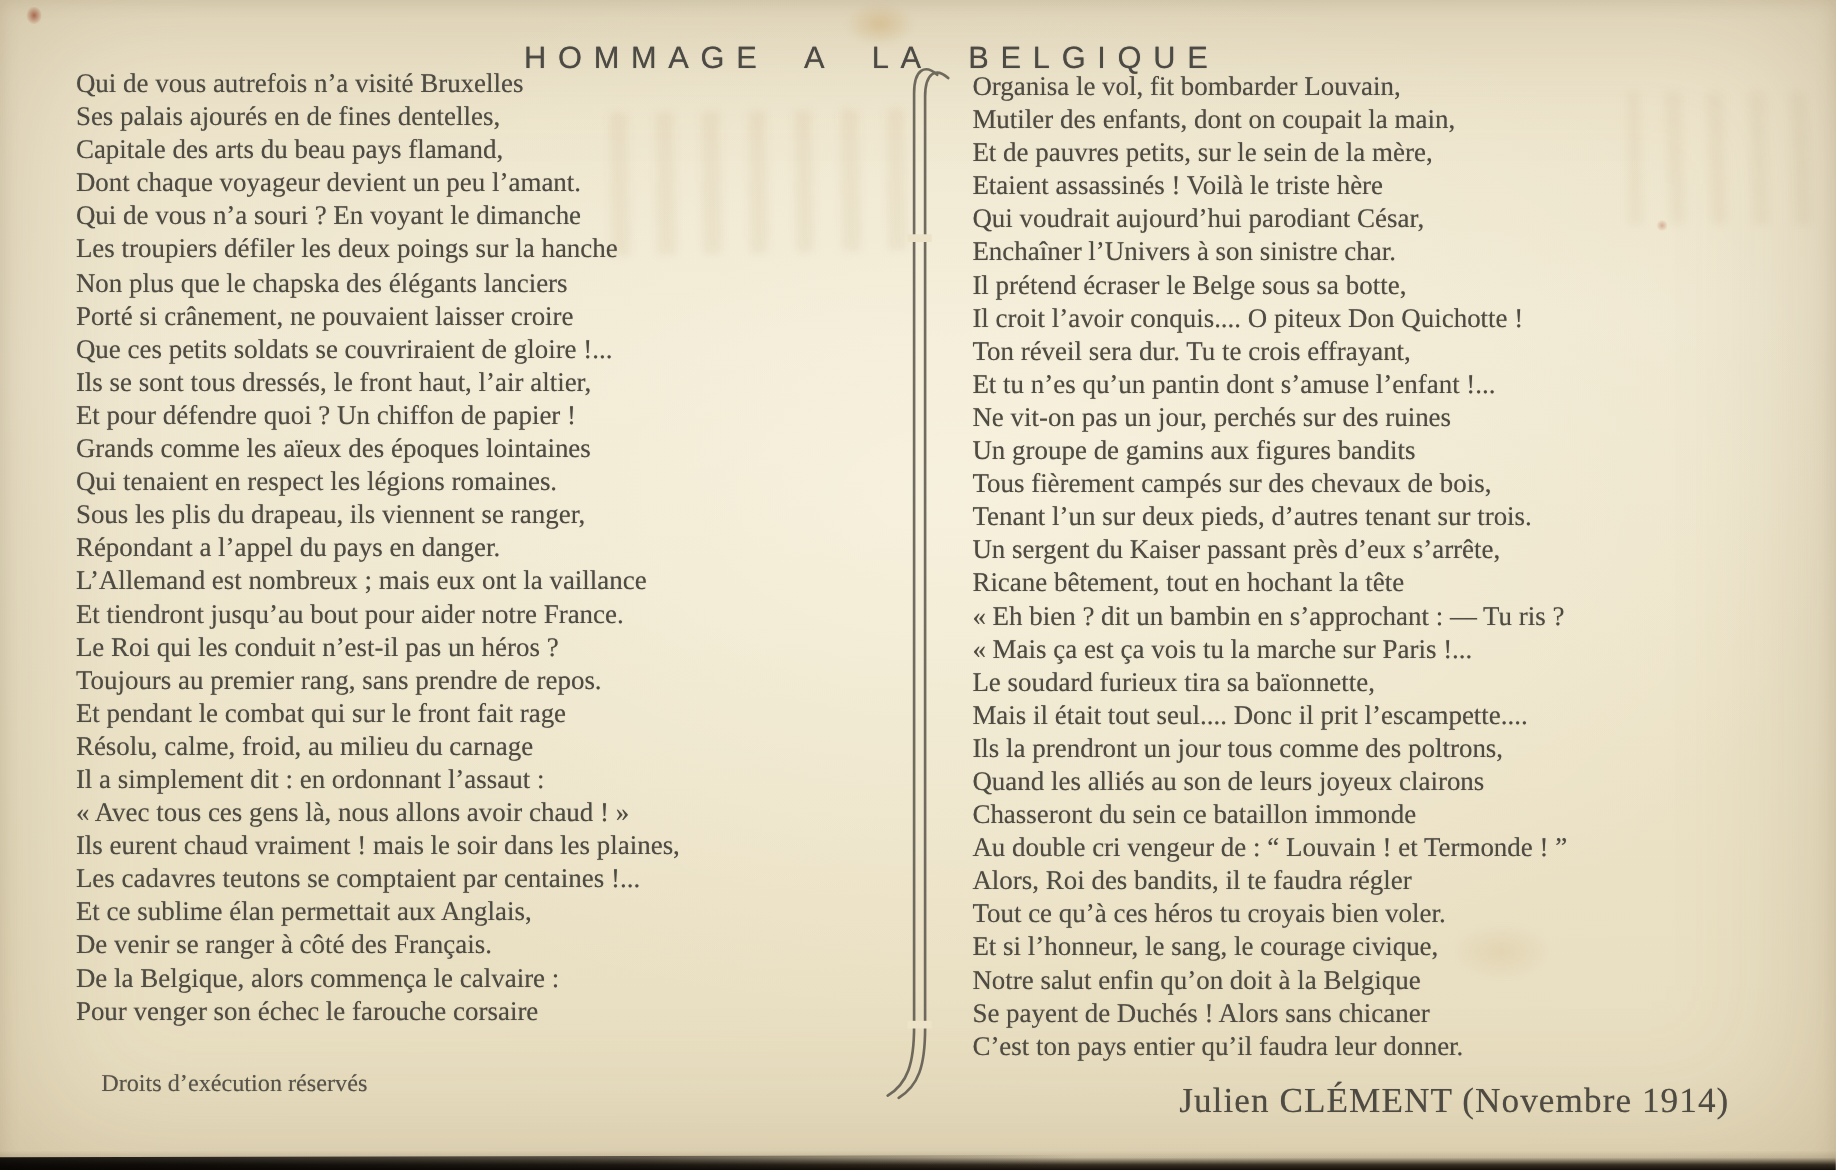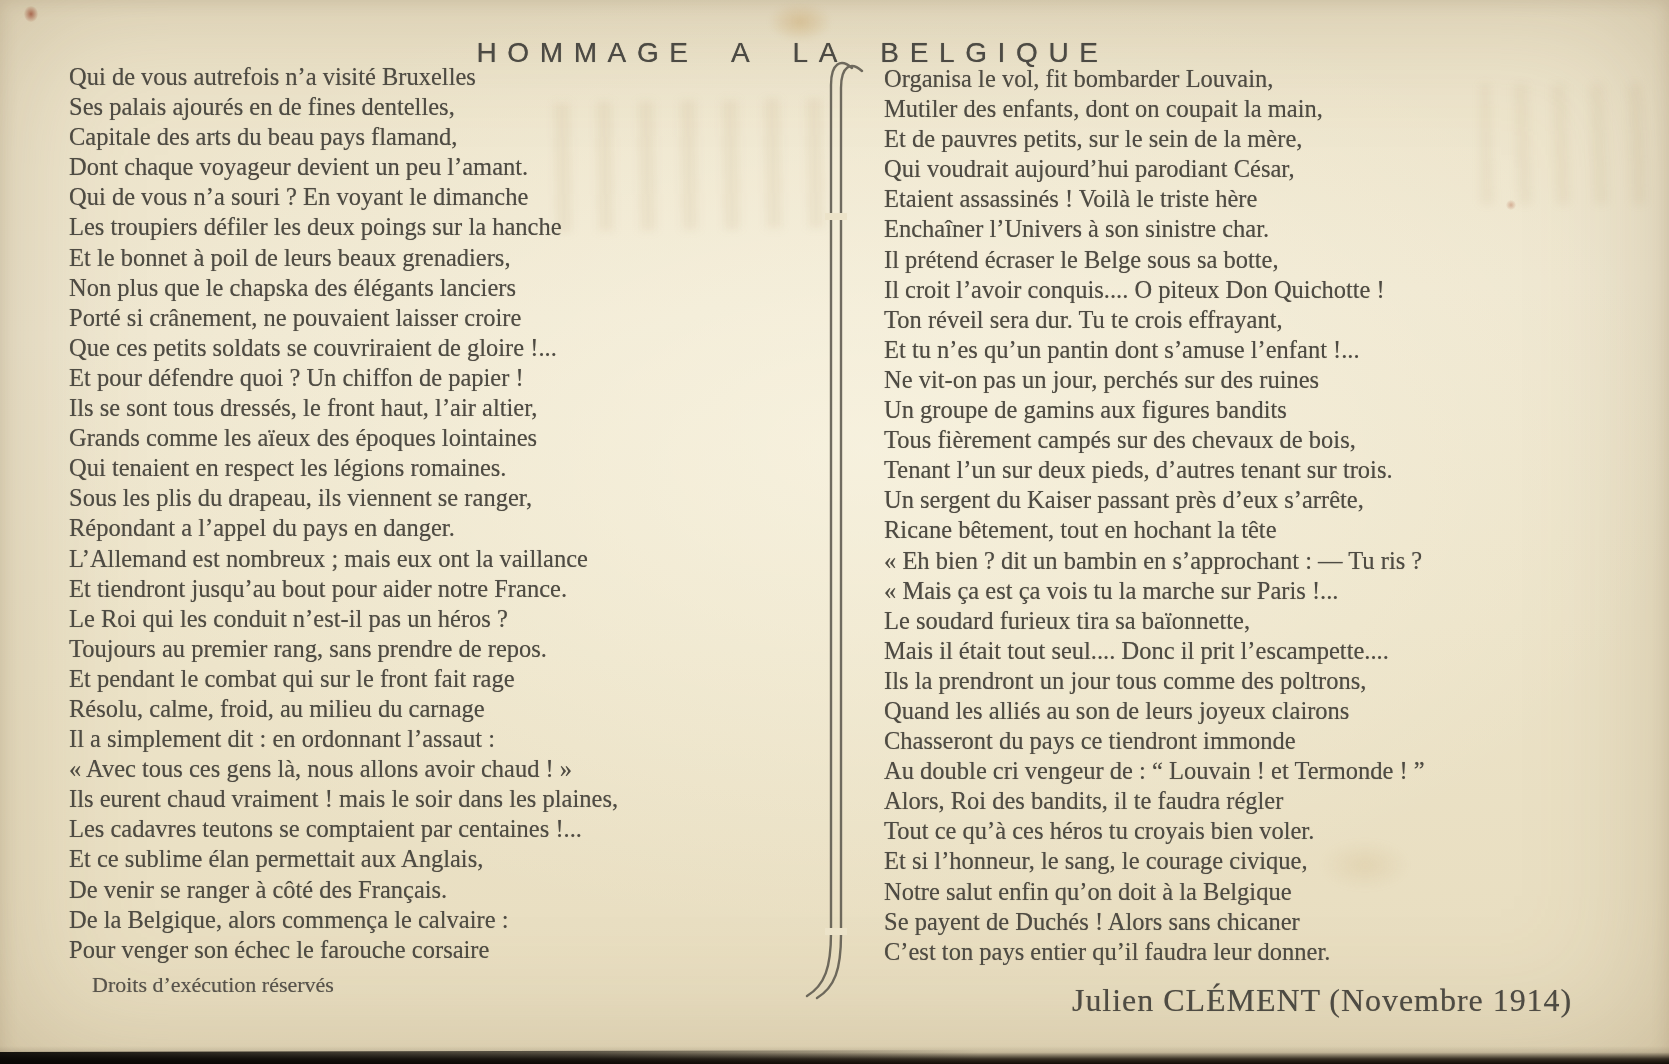--- a/index.html
+++ b/index.html
@@ -99,26 +99,25 @@
 
   <h1 class="title">HOMMAGE A LA BELGIQUE</h1>
 
   <div class="col col-left">
       <div class="poem-line">Qui de vous autrefois n’a visité Bruxelles</div>
       <div class="poem-line">Ses palais ajourés en de fines dentelles,</div>
       <div class="poem-line">Capitale des arts du beau pays flamand,</div>
       <div class="poem-line">Dont chaque voyageur devient un peu l’amant.</div>
       <div class="poem-line">Qui de vous n’a souri ? En voyant le dimanche</div>
       <div class="poem-line">Les troupiers défiler les deux poings sur la hanche</div>
-      <div class="poem-line">Et le bonnet à poil de leurs beaux grenadiers,</div>
       <div class="poem-line">Non plus que le chapska des élégants lanciers</div>
       <div class="poem-line">Porté si crânement, ne pouvaient laisser croire</div>
       <div class="poem-line">Que ces petits soldats se couvriraient de gloire !...</div>
+      <div class="poem-line">Ils se sont tous dressés, le front haut, l’air altier,</div>
       <div class="poem-line">Et pour défendre quoi ? Un chiffon de papier !</div>
-      <div class="poem-line">Ils se sont tous dressés, le front haut, l’air altier,</div>
       <div class="poem-line">Grands comme les aïeux des époques lointaines</div>
       <div class="poem-line">Qui tenaient en respect les légions romaines.</div>
       <div class="poem-line">Sous les plis du drapeau, ils viennent se ranger,</div>
       <div class="poem-line">Répondant a l’appel du pays en danger.</div>
       <div class="poem-line">L’Allemand est nombreux ; mais eux ont la vaillance</div>
       <div class="poem-line">Et tiendront jusqu’au bout pour aider notre France.</div>
       <div class="poem-line">Le Roi qui les conduit n’est-il pas un héros ?</div>
       <div class="poem-line">Toujours au premier rang, sans prendre de repos.</div>
       <div class="poem-line">Et pendant le combat qui sur le front fait rage</div>
       <div class="poem-line">Résolu, calme, froid, au milieu du carnage</div>
@@ -140,40 +139,40 @@
     <g fill="#ece3c9">
       <rect x="30" y="158" width="22" height="7"></rect>
       <rect x="30" y="873" width="22" height="7"></rect>
     </g>
   </svg>
 
   <div class="col col-right">
       <div class="poem-line">Organisa le vol, fit bombarder Louvain,</div>
       <div class="poem-line">Mutiler des enfants, dont on coupait la main,</div>
       <div class="poem-line">Et de pauvres petits, sur le sein de la mère,</div>
+      <div class="poem-line">Etaient assassinés ! Voilà le triste hère</div>
       <div class="poem-line">Qui voudrait aujourd’hui parodiant César,</div>
-      <div class="poem-line">Etaient assassinés ! Voilà le triste hère</div>
       <div class="poem-line">Enchaîner l’Univers à son sinistre char.</div>
       <div class="poem-line">Il prétend écraser le Belge sous sa botte,</div>
       <div class="poem-line">Il croit l’avoir conquis.... O piteux Don Quichotte !</div>
       <div class="poem-line">Ton réveil sera dur. Tu te crois effrayant,</div>
       <div class="poem-line">Et tu n’es qu’un pantin dont s’amuse l’enfant !...</div>
       <div class="poem-line">Ne vit-on pas un jour, perchés sur des ruines</div>
       <div class="poem-line">Un groupe de gamins aux figures bandits</div>
       <div class="poem-line">Tous fièrement campés sur des chevaux de bois,</div>
       <div class="poem-line">Tenant l’un sur deux pieds, d’autres tenant sur trois.</div>
       <div class="poem-line">Un sergent du Kaiser passant près d’eux s’arrête,</div>
       <div class="poem-line">Ricane bêtement, tout en hochant la tête</div>
       <div class="poem-line">« Eh bien ? dit un bambin en s’approchant : — Tu ris ?</div>
       <div class="poem-line">« Mais ça est ça vois tu la marche sur Paris !...</div>
       <div class="poem-line">Le soudard furieux tira sa baïonnette,</div>
       <div class="poem-line">Mais il était tout seul.... Donc il prit l’escampette....</div>
       <div class="poem-line">Ils la prendront un jour tous comme des poltrons,</div>
       <div class="poem-line">Quand les alliés au son de leurs joyeux clairons</div>
-      <div class="poem-line">Chasseront du pays ce tiendront immonde</div>
+      <div class="poem-line">Chasseront du sein ce bataillon immonde</div>
       <div class="poem-line">Au double cri vengeur de : “ Louvain ! et Termonde ! ”</div>
       <div class="poem-line">Alors, Roi des bandits, il te faudra régler</div>
       <div class="poem-line">Tout ce qu’à ces héros tu croyais bien voler.</div>
       <div class="poem-line">Et si l’honneur, le sang, le courage civique,</div>
       <div class="poem-line">Notre salut enfin qu’on doit à la Belgique</div>
       <div class="poem-line">Se payent de Duchés ! Alors sans chicaner</div>
       <div class="poem-line">C’est ton pays entier qu’il faudra leur donner.</div>
     </div>
 
   <div class="rights-note">Droits d’exécution réservés</div>

